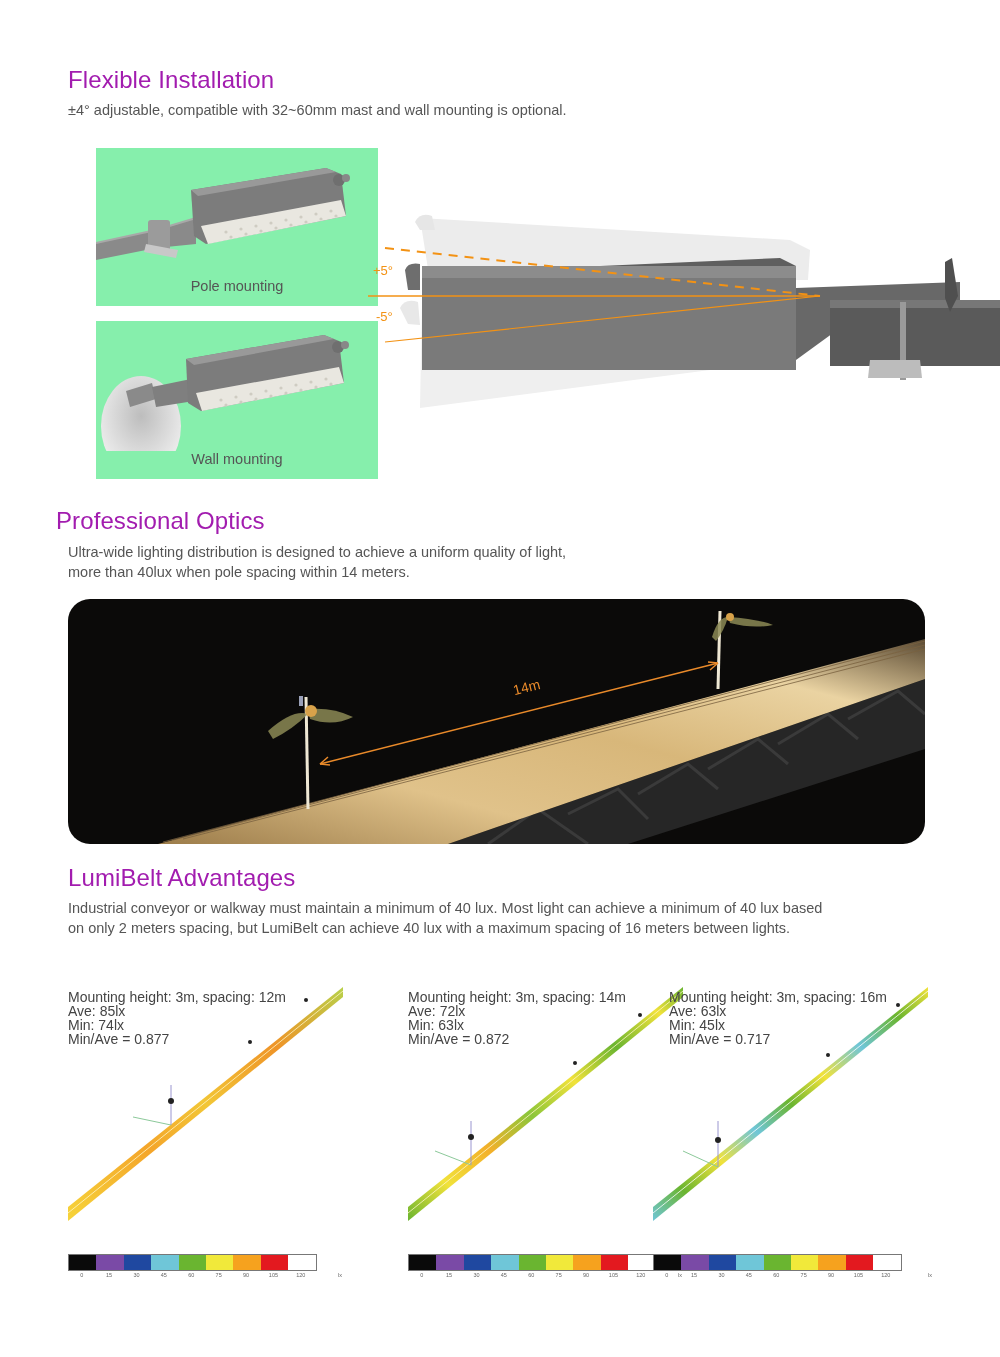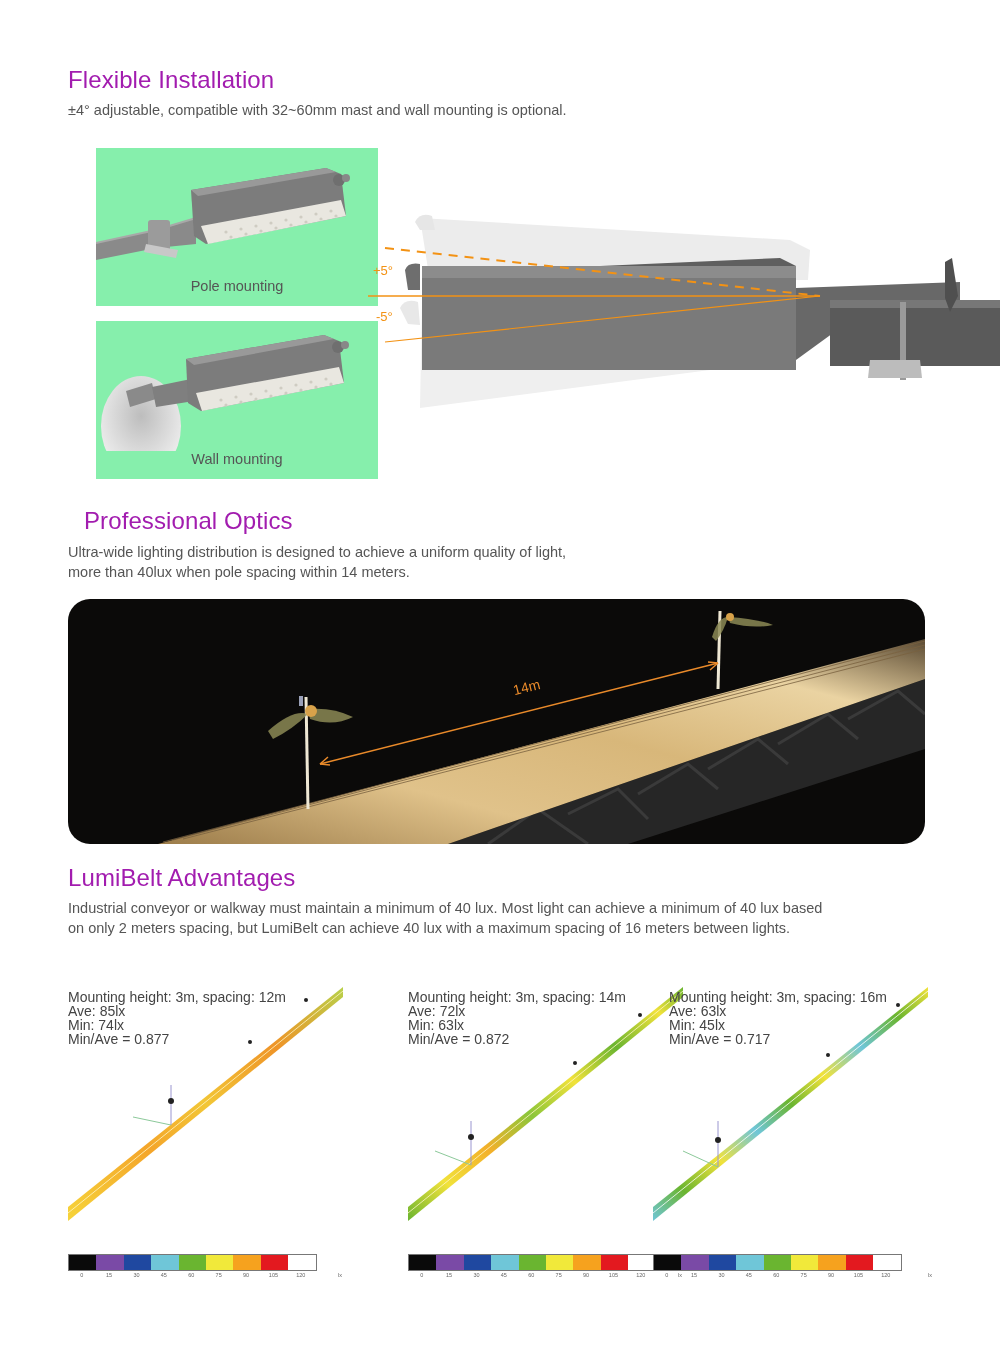--- a/index.html
+++ b/index.html
@@ -133,21 +133,21 @@
     <path d="M510,160 L560,160 L562,178 L508,178 Z" fill="#bcbcbc"></path>
 
     <line x1="25" y1="48" x2="460" y2="96" stroke="#f39214" stroke-width="2" stroke-dasharray="9,7"></line>
     <line x1="8" y1="96" x2="460" y2="96" stroke="#f39214" stroke-width="1.5"></line>
     <line x1="25" y1="142" x2="460" y2="96" stroke="#f39214" stroke-width="1.2"></line>
   </svg>
   <span class="abs" style="left:13px; top:63px; font-size:13px; color:#f39214;">+5°</span>
   <span class="abs" style="left:16px; top:109px; font-size:13px; color:#f39214;">-5°</span>
 </div>
 
-<h2 class="abs h2" style="left:84px; top:507px;">Professional Optics</h2>
+<h2 class="abs h2" style="left:56px; top:507px;">Professional Optics</h2>
 <p class="abs para" style="left:68px; top:542px;">Ultra-wide lighting distribution is designed to achieve a uniform quality of light,</p>
 <p class="abs para" style="left:68px; top:562px;">more than 40lux when pole spacing within 14 meters.</p>
 
 <div class="optics">
   <svg width="857" height="245" viewBox="0 0 857 245">
     <defs>
       <linearGradient id="walk" x1="0" y1="1" x2="1" y2="0">
         <stop offset="0" stop-color="#9c7c4a"></stop>
         <stop offset="0.3" stop-color="#e0c28a"></stop>
         <stop offset="0.55" stop-color="#d8b77a"></stop>

